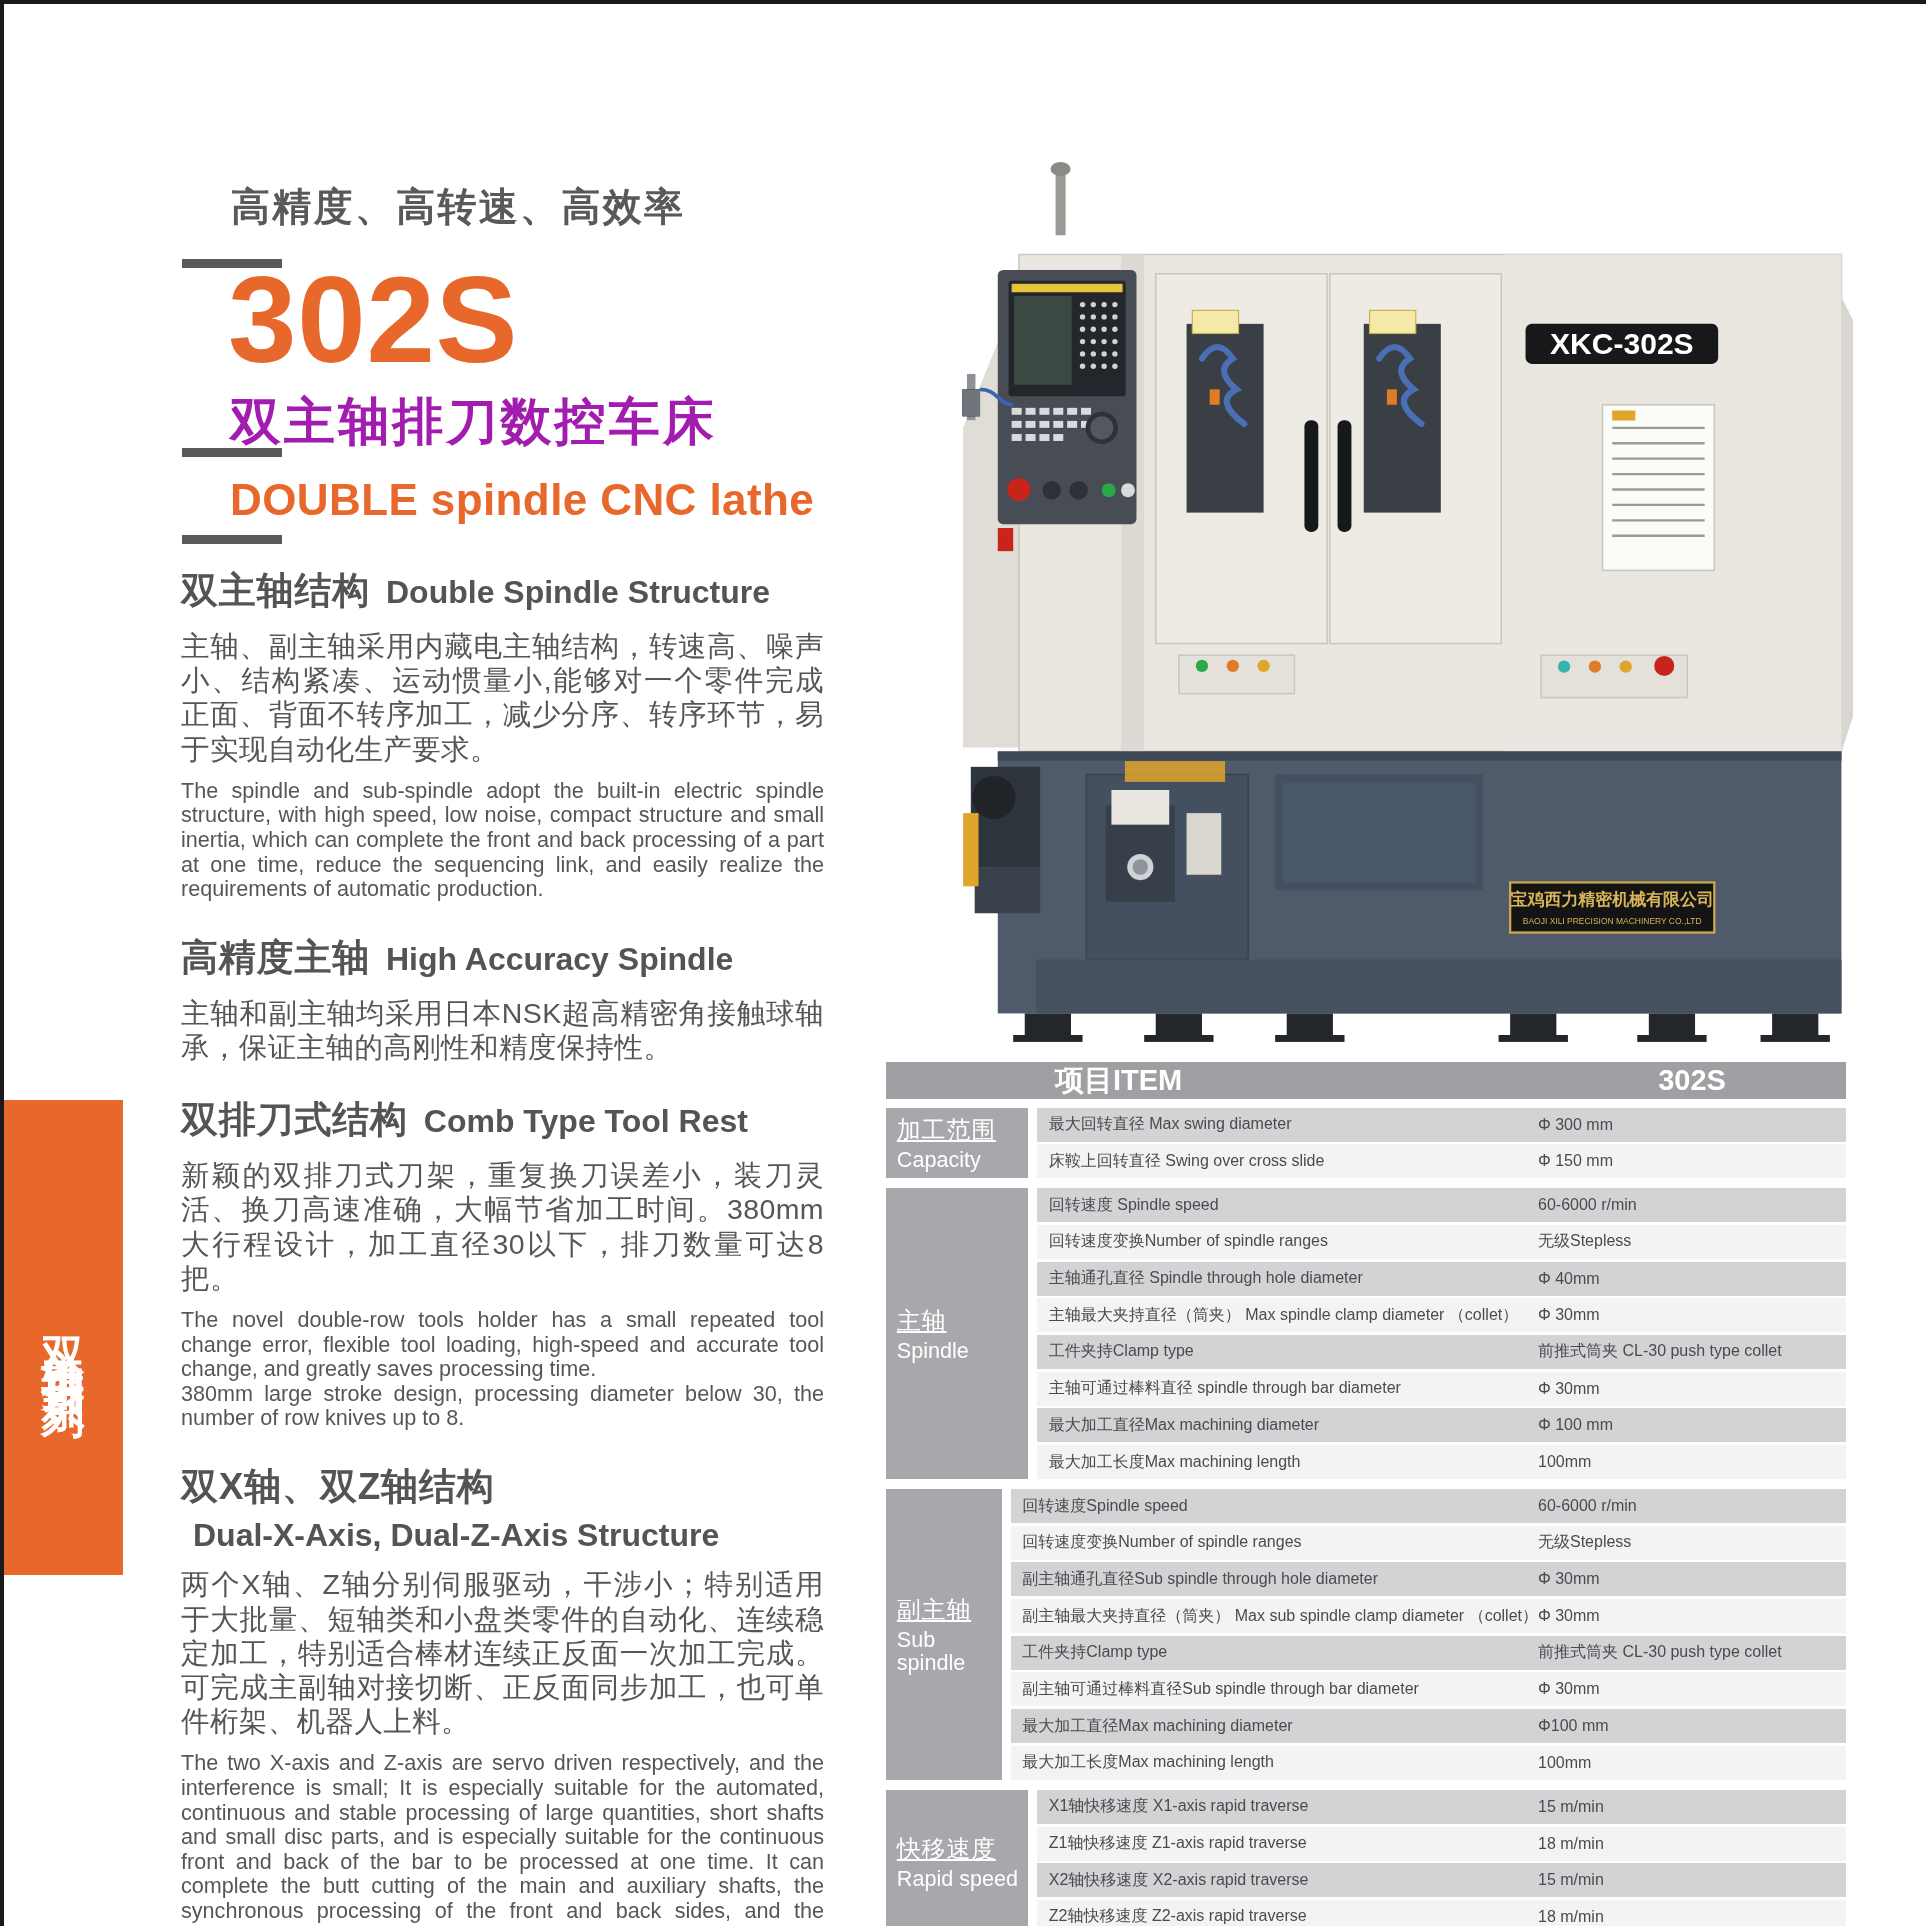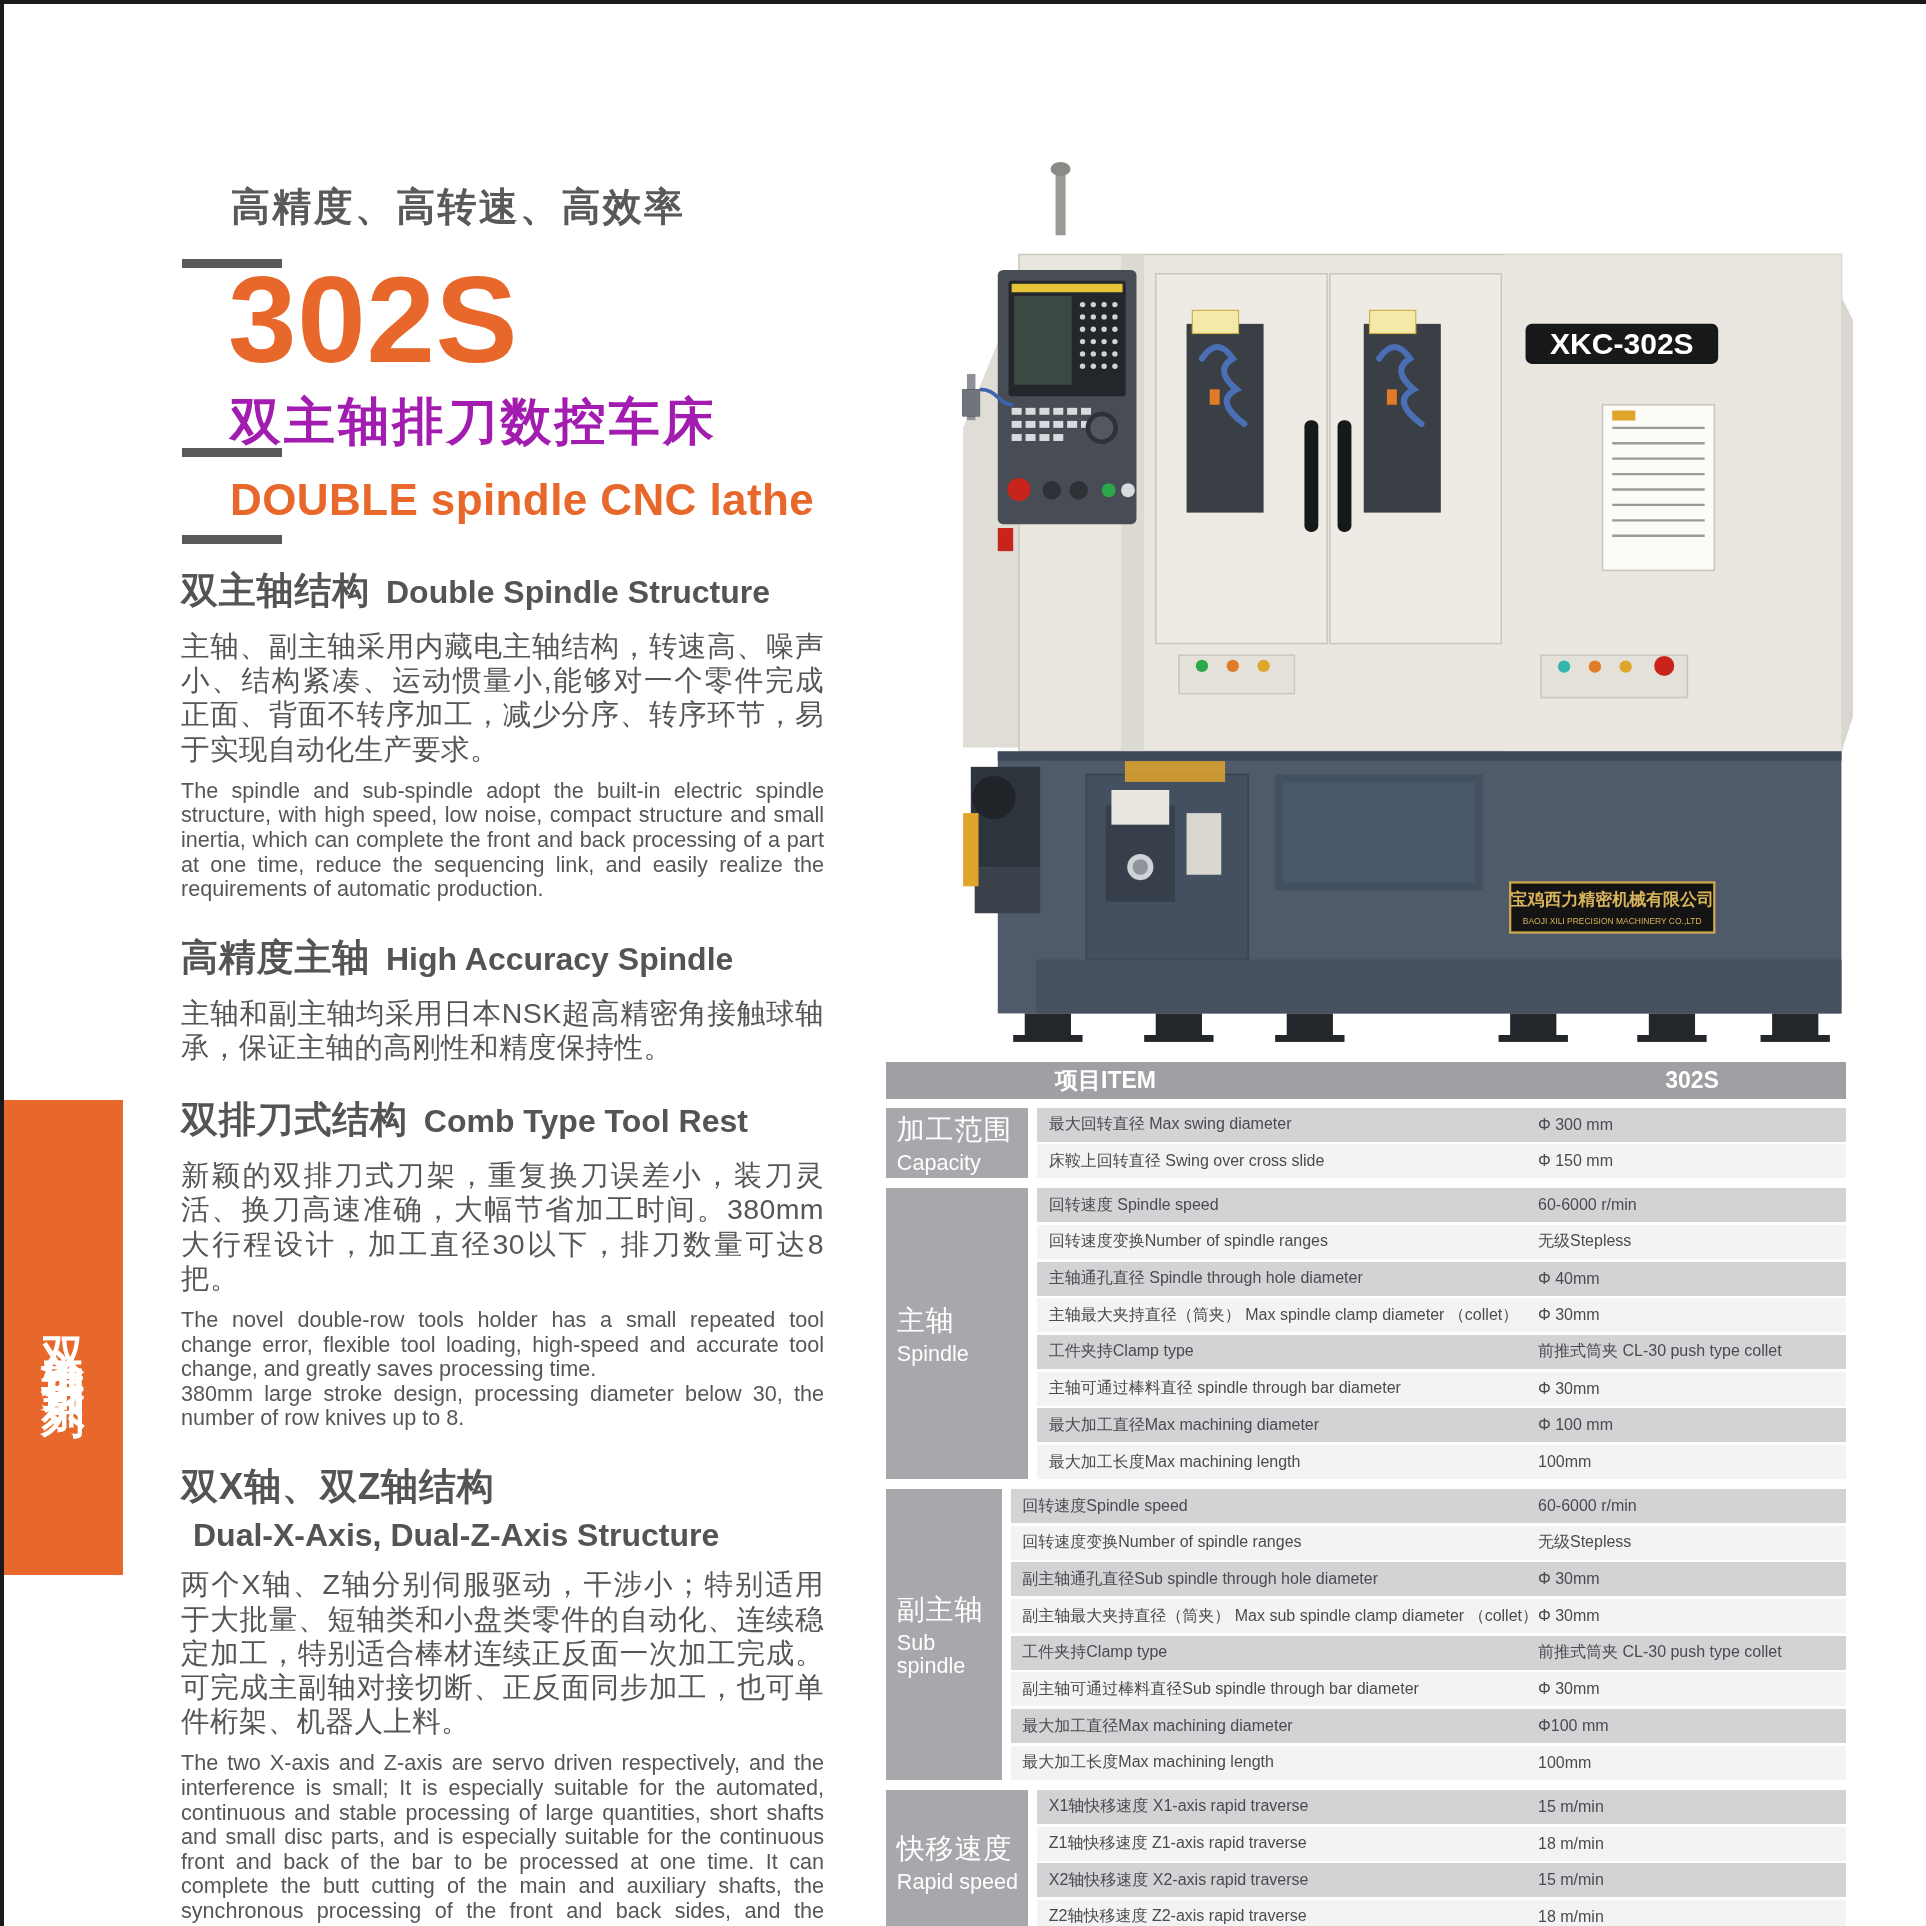--- a/index.html
+++ b/index.html
@@ -42,30 +42,30 @@
   .sec-body-cn{margin-top:13px;font-size:28.5px;line-height:1.2;color:#545659;text-align:justify;letter-spacing:0.4px;}
   .sec-body-en{margin-top:13px;font-size:21.6px;line-height:1.14;color:#545659;text-align:justify;white-space:pre-line;}
 
   
   .machine{position:absolute;left:940px;top:158px;width:913px;height:898px;}
 
   
   .spec{position:absolute;left:886px;top:1062px;width:960px;}
   .spec-header{
     background:#9EA0A3;color:#ffffff;height:37px;display:flex;align-items:center;
-    font-weight:700;font-size:23px;margin-bottom:8.5px;
+    font-weight:700;font-size:29px;margin-bottom:8.5px;
   }
   .spec-header .h-item{flex:1;padding-left:169px;}
   .spec-header .h-model{width:308px;text-align:center;}
   .grp{display:flex;margin-bottom:10px;}
   .grp-label{
     width:142px;background:#A7A8AB;color:#ffffff;margin-right:9.2px;
     display:flex;flex-direction:column;justify-content:center;padding-left:10.8px;box-sizing:border-box;
   }
-  .grp-cn{font-size:28px;font-weight:400;letter-spacing:0.8px;}
+  .grp-cn{font-size:24px;font-weight:400;letter-spacing:0.8px;text-decoration:underline;}
   .grp-en{font-size:21.6px;margin-top:3.1px;line-height:1.05;}
   .grp-rows{flex:1;display:flex;flex-direction:column;}
   .row{
     height:34px;margin-bottom:2.7px;display:flex;align-items:center;
     font-size:16px;color:#4A4B4E;
   }
   .row:last-child{margin-bottom:0;}
   .row.odd{background:#D2D3D5;}
   .row.even{background:#F3F3F4;}
   .row .lbl{flex:1;padding-left:11.6px;white-space:nowrap;}

